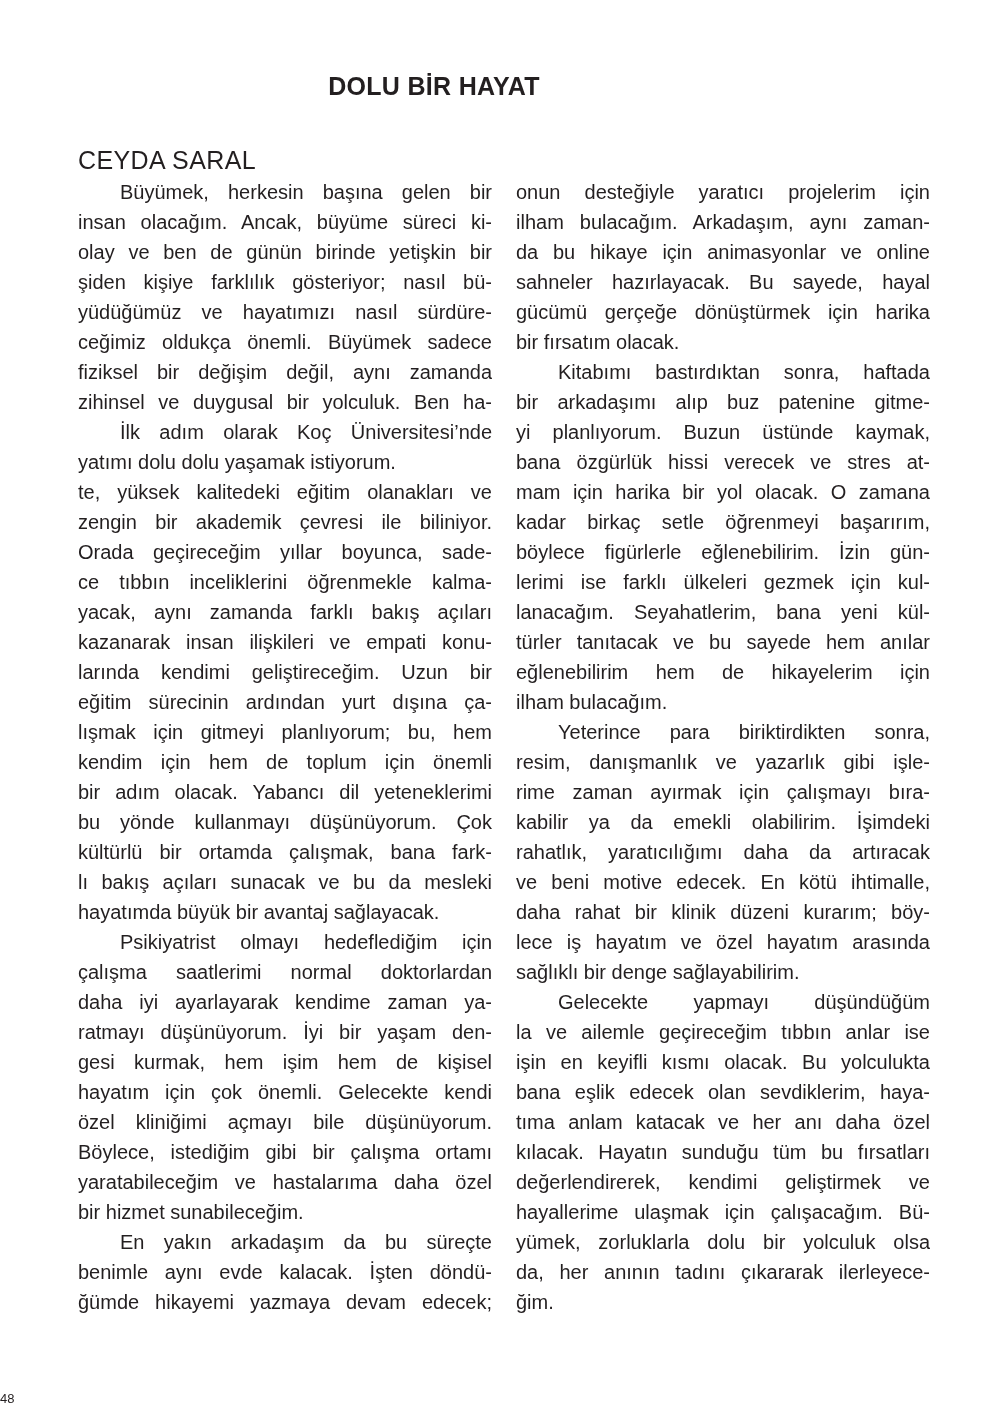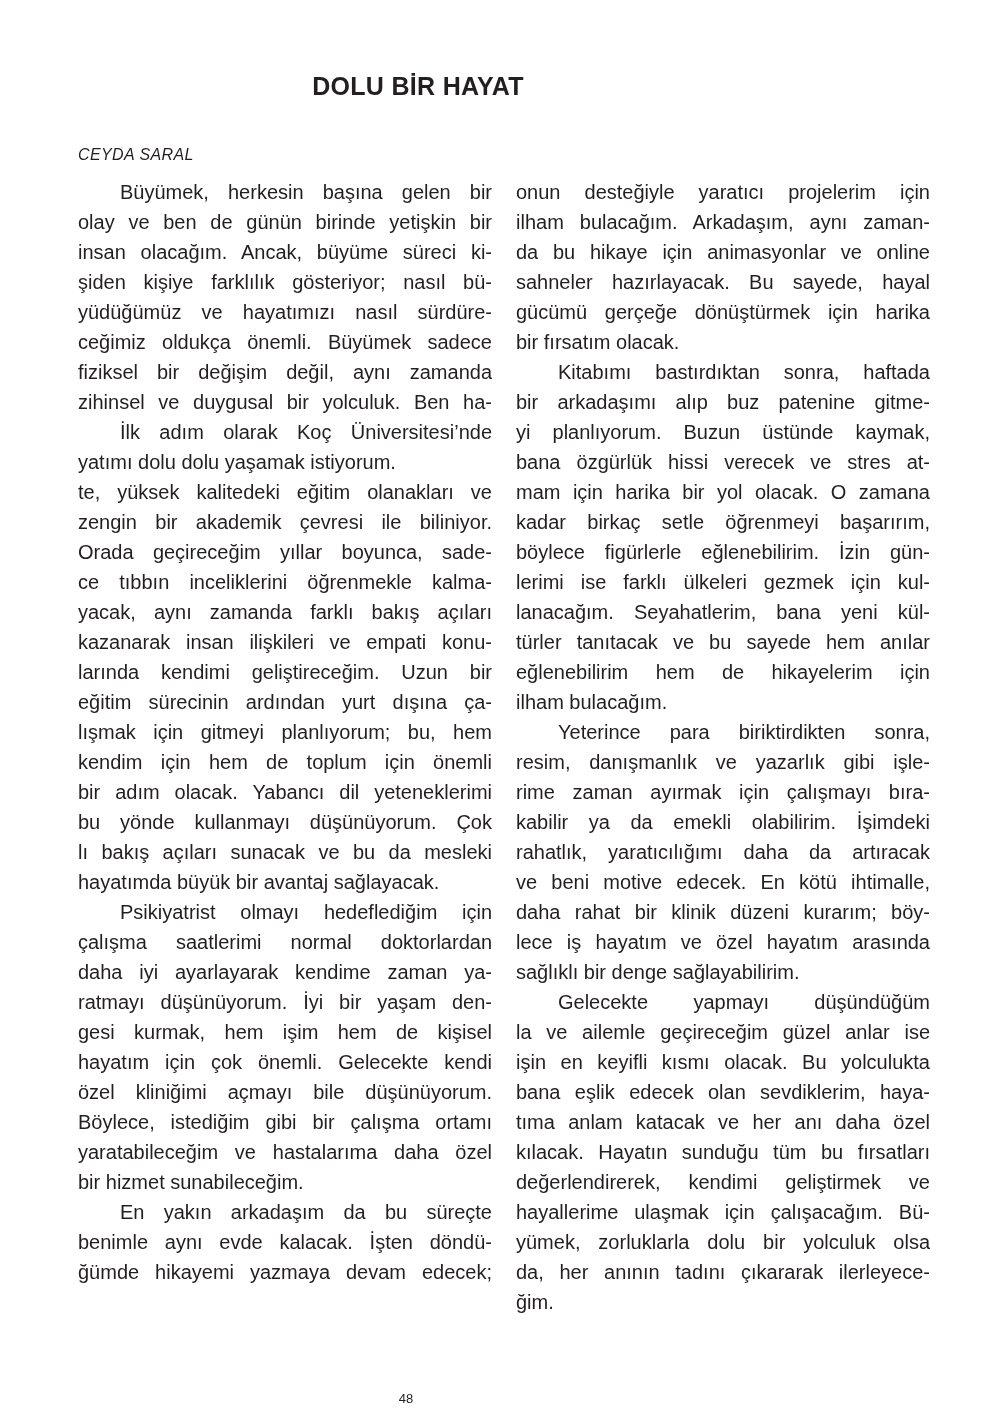--- a/index.html
+++ b/index.html
@@ -1,58 +1,59 @@
 <!DOCTYPE html>
 <html><head>
 <meta charset="utf-8">
 <style>
   html, body { margin: 0; padding: 0; background: #ffffff; }
   body { width: 1004px; height: 1417px; position: relative; overflow: hidden;
          font-family: "Liberation Sans", "DejaVu Sans", sans-serif; color: #231f20; }
-  .title { position: absolute; top: 72px; left: 0; width: 836px; text-align: center;
+  .title { position: absolute; top: 72px; left: 16px; width: 836px; text-align: center;
            font-size: 25px; font-weight: bold; letter-spacing: 0.3px; }
-  .author { position: absolute; top: 146px; left: 78px; font-size: 16px; letter-spacing: 0.4px; font-style: italic; }
+  .author { position: absolute; top: 146px; left: 78px; font-size: 25px; letter-spacing: 0.4px; }
   .col { position: absolute; top: 177px; width: 414px; }
   .col.left { left: 78px; }
   .col.right { left: 516px; }
   .line { height: 30px; line-height: 30px; font-size: 20px; white-space: nowrap;
           text-align: justify; text-align-last: justify; overflow: hidden; }
   .line.last { text-align-last: left; }
   .line.indent { padding-left: 42px; }
-  .page-num { position: absolute; top: 1391px; left: 0; width: 812px; text-align: center; font-size: 13px; }
+  .page-num { position: absolute; top: 1391px; left: 0; width: 812px; text-align: left; font-size: 13px; }
 </style>
 </head>
 <body>
 
 <h1 class="title" style="margin:0;">DOLU BİR HAYAT</h1>
 <div class="author">CEYDA SARAL</div>
 
 <div class="col left" id="col-left">
     <div class="line indent">Büyümek, herkesin başına gelen bir</div>
+    <div class="line">insan olacağım. Ancak, büyüme süreci ki-</div>
     <div class="line">olay ve ben de günün birinde yetişkin bir</div>
-    <div class="line">insan olacağım. Ancak, büyüme süreci ki-</div>
     <div class="line">şiden kişiye farklılık gösteriyor; nasıl bü-</div>
     <div class="line">yüdüğümüz ve hayatımızı nasıl sürdüre-</div>
     <div class="line">ceğimiz oldukça önemli. Büyümek sadece</div>
     <div class="line">fiziksel bir değişim değil, aynı zamanda</div>
     <div class="line">zihinsel ve duygusal bir yolculuk. Ben ha-</div>
     <div class="line indent">İlk adım olarak Koç Üniversitesi’nde</div>
     <div class="line last">yatımı dolu dolu yaşamak istiyorum.</div>
     <div class="line">te, yüksek kalitedeki eğitim olanakları ve</div>
     <div class="line">zengin bir akademik çevresi ile biliniyor.</div>
     <div class="line">Orada geçireceğim yıllar boyunca, sade-</div>
     <div class="line">ce tıbbın inceliklerini öğrenmekle kalma-</div>
     <div class="line">yacak, aynı zamanda farklı bakış açıları</div>
     <div class="line">kazanarak insan ilişkileri ve empati konu-</div>
     <div class="line">larında kendimi geliştireceğim. Uzun bir</div>
     <div class="line">eğitim sürecinin ardından yurt dışına ça-</div>
     <div class="line">lışmak için gitmeyi planlıyorum; bu, hem</div>
     <div class="line">kendim için hem de toplum için önemli</div>
     <div class="line">bir adım olacak. Yabancı dil yeteneklerimi</div>
     <div class="line">bu yönde kullanmayı düşünüyorum. Çok</div>
+    <div class="line">kültürlü bir ortamda çalışmak, bana fark-</div>
     <div class="line">lı bakış açıları sunacak ve bu da mesleki</div>
     <div class="line last">hayatımda büyük bir avantaj sağlayacak.</div>
     <div class="line indent">Psikiyatrist olmayı hedeflediğim için</div>
     <div class="line">çalışma saatlerimi normal doktorlardan</div>
     <div class="line">daha iyi ayarlayarak kendime zaman ya-</div>
     <div class="line">ratmayı düşünüyorum. İyi bir yaşam den-</div>
     <div class="line">gesi kurmak, hem işim hem de kişisel</div>
     <div class="line">hayatım için çok önemli. Gelecekte kendi</div>
     <div class="line">özel kliniğimi açmayı bile düşünüyorum.</div>
     <div class="line">Böylece, istediğim gibi bir çalışma ortamı</div>
@@ -84,21 +85,21 @@
     <div class="line indent">Yeterince para biriktirdikten sonra,</div>
     <div class="line">resim, danışmanlık ve yazarlık gibi işle-</div>
     <div class="line">rime zaman ayırmak için çalışmayı bıra-</div>
     <div class="line">kabilir ya da emekli olabilirim. İşimdeki</div>
     <div class="line">rahatlık, yaratıcılığımı daha da artıracak</div>
     <div class="line">ve beni motive edecek. En kötü ihtimalle,</div>
     <div class="line">daha rahat bir klinik düzeni kurarım; böy-</div>
     <div class="line">lece iş hayatım ve özel hayatım arasında</div>
     <div class="line last">sağlıklı bir denge sağlayabilirim.</div>
     <div class="line indent">Gelecekte yapmayı düşündüğüm</div>
-    <div class="line">la ve ailemle geçireceğim güzel anlar ise</div>
+    <div class="line">la ve ailemle geçireceğim tıbbın anlar ise</div>
     <div class="line">işin en keyifli kısmı olacak. Bu yolculukta</div>
     <div class="line">bana eşlik edecek olan sevdiklerim, haya-</div>
     <div class="line">tıma anlam katacak ve her anı daha özel</div>
     <div class="line">kılacak. Hayatın sunduğu tüm bu fırsatları</div>
     <div class="line">değerlendirerek, kendimi geliştirmek ve</div>
     <div class="line">hayallerime ulaşmak için çalışacağım. Bü-</div>
     <div class="line">yümek, zorluklarla dolu bir yolculuk olsa</div>
     <div class="line">da, her anının tadını çıkararak ilerleyece-</div>
     <div class="line last">ğim.</div>
   </div>

